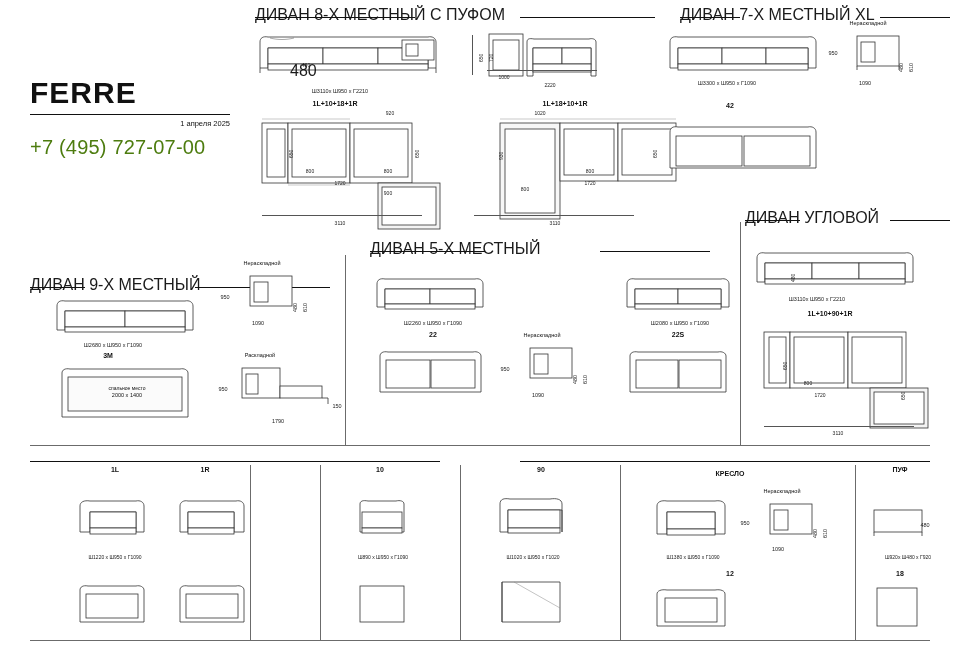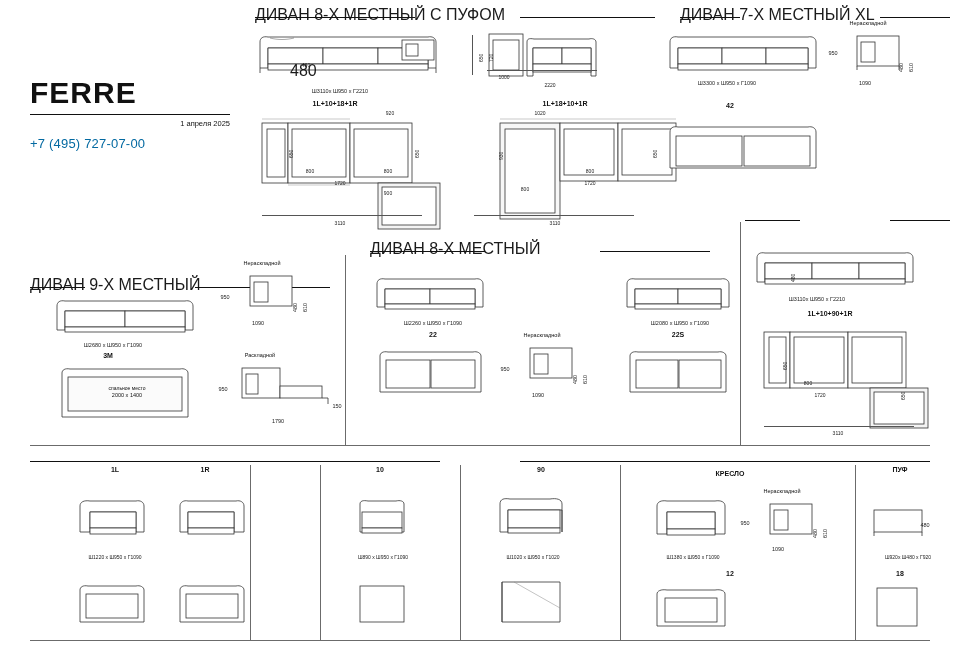--- a/index.html
+++ b/index.html
@@ -14,21 +14,21 @@
   .dimv{font-size:5.5px;color:#222;white-space:nowrap;transform:rotate(-90deg);transform-origin:left top;}
   .lbl{font-size:7px;font-weight:bold;text-align:center;color:#111;}
   .lblsm{font-size:6px;text-align:center;color:#111;}
   .hr{background:#111;height:1px;}
   .vr{background:#111;width:1px;}
   .thin{background:#6b6b6b;}
   
   .brand{font-size:30px;font-weight:bold;letter-spacing:1px;color:#111;}
   .brand-date{font-size:7.5px;color:#111;text-align:right;}
   .brand-url{font-size:15px;color:#e2e2e2;font-weight:normal;letter-spacing:.5px;}
-  .brand-phone{font-size:13px;color:#0369a1;letter-spacing:.2px;}
+  .brand-phone{font-size:20px;color:#4d7c0f;letter-spacing:.2px;}
 </style>
 </head>
 <body>
 
 <div class="page">
 
   <div class="abs" style="left:30px;top:28px;width:200px;margin-top:48px;">
     <div class="brand">FERRE</div>
     <div class="hr" style="width:200px;margin-top:4px;"></div>
     <div class="brand-date" style="margin-top:4px;width:200px;">1 апреля 2025</div>
@@ -40,24 +40,25 @@
   <div class="abs hr" style="left:520px;top:17px;width:135px;"></div>
 
   <div class="abs" style="left:680px;top:6px;width:270px;">ДИВАН 7-Х МЕСТНЫЙ XL</div>
   <div class="abs hr" style="left:680px;top:17px;width:60px;"></div>
   <div class="abs hr" style="left:880px;top:17px;width:70px;"></div>
 
   <div class="abs" style="left:30px;top:276px;width:330px;">ДИВАН 9-Х МЕСТНЫЙ</div>
   <div class="abs hr" style="left:30px;top:287px;width:55px;"></div>
   <div class="abs hr" style="left:195px;top:287px;width:135px;"></div>
 
-  <div class="abs" style="left:370px;top:240px;width:340px;">ДИВАН 8-Х МЕСТНЫЙ</div>
+  <div class="abs" style="left:370px;top:240px;width:340px;">ДИВАН 5-Х МЕСТНЫЙ</div>
   <div class="abs hr" style="left:370px;top:251px;width:115px;"></div>
   <div class="abs hr" style="left:600px;top:251px;width:110px;"></div>
 
+  <div class="abs" style="left:745px;top:209px;width:205px;">ДИВАН УГЛОВОЙ</div>
   <div class="abs hr" style="left:745px;top:220px;width:55px;"></div>
   <div class="abs hr" style="left:890px;top:220px;width:60px;"></div>
 
   <div class="abs hr" style="left:30px;top:461px;width:410px;"></div>
   <div class="abs hr" style="left:520px;top:461px;width:410px;"></div>
 
   <div class="abs vr thin" style="left:345px;top:255px;height:190px;"></div>
   <div class="abs vr thin" style="left:740px;top:222px;height:223px;"></div>
   <div class="abs hr thin" style="left:30px;top:445px;width:900px;height:1px;"></div>
   <div class="abs vr thin" style="left:250px;top:465px;height:175px;"></div>

